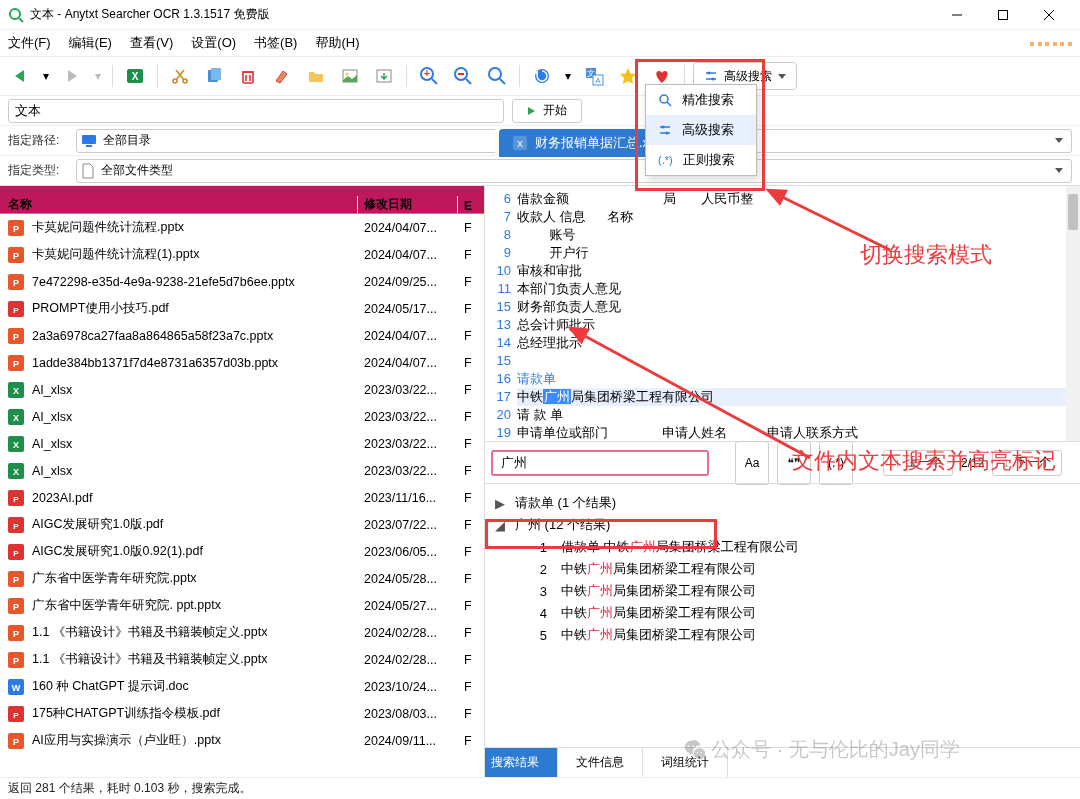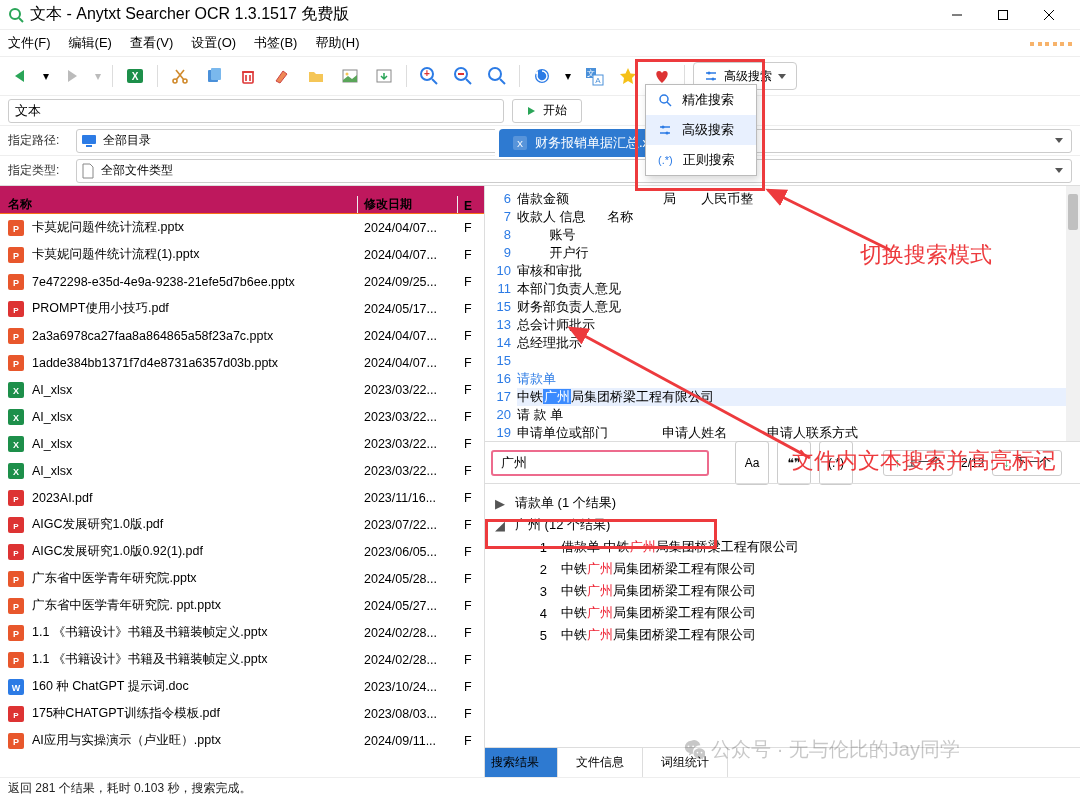--- a/index.html
+++ b/index.html
@@ -1,19 +1,19 @@
 <!DOCTYPE html>
 <html><head>
 <meta charset="utf-8">
 <style>
 * { margin:0; padding:0; box-sizing:border-box; font-family:"Microsoft YaHei","Segoe UI",sans-serif; }
 body { background:#fff; font-size:12px; color:#000; width:1080px; height:799px; overflow:hidden; position:relative; }
 .titlebar { height:30px; background:#fff; display:flex; align-items:center; padding:0 8px; border-bottom:1px solid #eee;}
 .titlebar .ticon { width:16px; height:16px; margin-right:6px;}
-.titlebar .title { font-size:16px; color:#000; flex:1;}
+.titlebar .title { font-size:12px; color:#000; flex:1;}
 .winctrl { display:flex; gap:0;}
 .winctrl div { width:46px; height:30px; display:flex; align-items:center; justify-content:center; color:#222;}
 .menubar { height:26px; display:flex; align-items:center; padding:0 8px; gap:18px; font-size:13px; position:relative;}
 .mb-dots { position:absolute; right:8px; top:4px; color:#f7b36b;}
 .mb-dots .dot{display:inline-block;width:4px;height:4px;background:#f7b36b;}
 .toolbar { height:40px; display:flex; align-items:center; padding:0 6px; gap:6px; border-top:1px solid #eee; border-bottom:1px solid #eee; position:relative;}
 .tbtn { width:28px; height:28px; display:flex; align-items:center; justify-content:center; border-radius:3px;}
 .tsep { width:1px; height:22px; background:#ddd; margin:0 2px;}
 .adv-btn { height:28px; padding:0 10px; border:1px solid #ccc; border-radius:4px; background:#fff; display:flex; align-items:center; gap:6px;}
 .adv-btn .tri { width:0; height:0; border-left:4px solid transparent; border-right:4px solid transparent; border-top:5px solid #555;}
@@ -56,21 +56,21 @@
 .tog-btn { height:44px; min-width:34px; border:1px solid #ccc; border-radius:3px; display:flex; align-items:center; justify-content:center; padding:0 6px; font-size:12px; background:#fff;}
 .nav-btn { height:26px; padding:0 10px; border:1px solid #ccc; border-radius:3px; display:flex; align-items:center; gap:6px; background:#fff;}
 .tree-pane { flex:1; border-top:1px solid #ddd; overflow:hidden; font-size:13px; padding:8px 0 0 10px;}
 .tree-row { height:22px; display:flex; align-items:center; gap:8px;}
 .tree-row .tw { width:12px; color:#555;}
 .tree-sub { padding-left:40px;}
 .tree-sub .srow2 { height:22px; display:flex; align-items:center; gap:14px;}
 .tree-sub .idx { width:12px; text-align:right; color:#000;}
 .tabs-bottom { height:30px; display:flex; border-top:1px solid #ddd;}
 .tabs-bottom .bt { padding:0 18px; display:flex; align-items:center; font-size:12px; border-right:1px solid #ddd;}
-.tabs-bottom .bt.active { background:#2e7ad1; color:#000000;padding-left:6px;}
+.tabs-bottom .bt.active { background:#2e7ad1; color:#ffffff;padding-left:6px;}
 .statusbar { height:22px; display:flex; align-items:center; padding:0 8px; font-size:12px; color:#222; background:#fff; border-top:1px solid #eee;}
 .annot { position:absolute; font-size:22px; color:#ed3a3d; font-weight:500; z-index:40; pointer-events:none;}
 .arrow-svg { position:absolute; z-index:39; pointer-events:none;}
 .watermark { position:absolute; bottom:36px; right:120px; color:rgba(0,0,0,0.22); font-size:20px; display:flex; align-items:center; gap:6px; z-index:5; pointer-events:none;}
 .kw { color:#e23; }
 .blue-link { color:#2c7be5;}
 </style>
 </head>
 <body>
 

